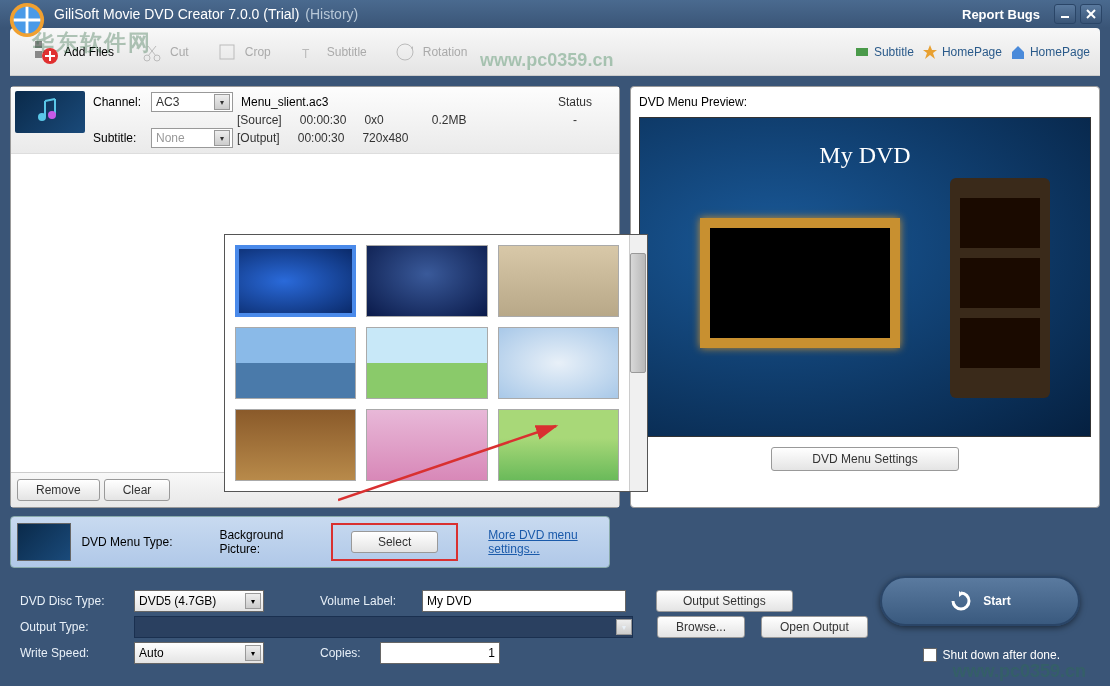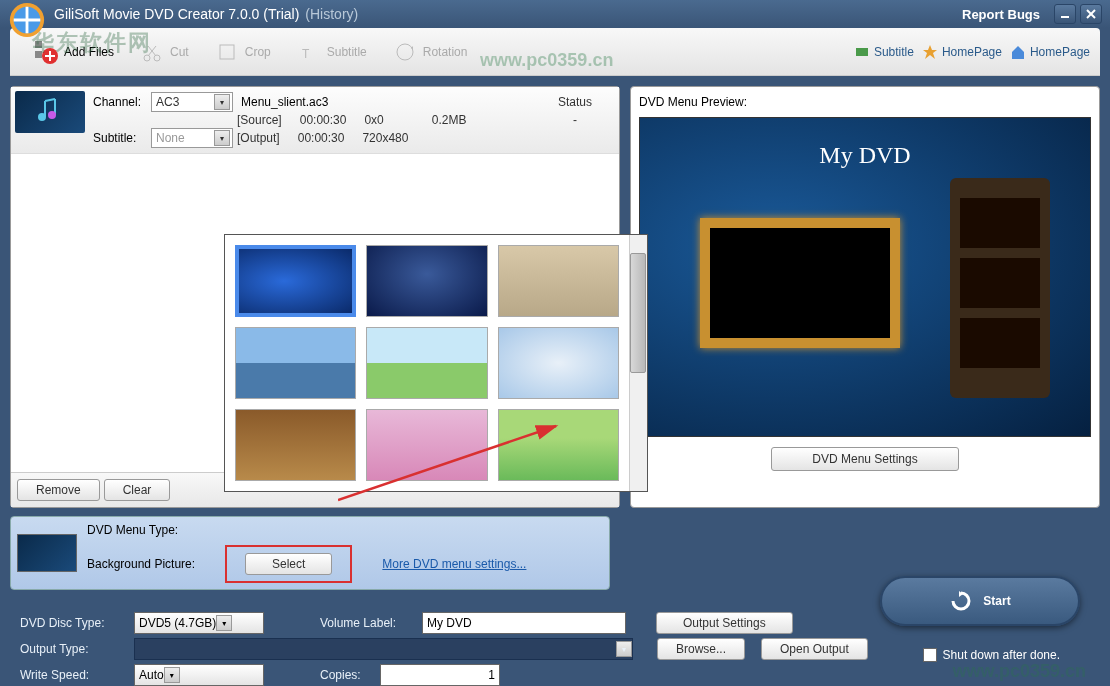--- a/index.html
+++ b/index.html
@@ -37,36 +37,36 @@
 
 .file-details { display: flex; flex-direction: column; margin-left: 4px; }
 .file-name { color: #000; }
 .source-row { display: flex; gap: 18px; }
 
 .file-actions { display: flex; gap: 4px; padding: 6px; background: linear-gradient(to bottom, #f8f8f8, #e8e8e8); border-top: 1px solid #ccc; margin-top: auto; }
 .btn { padding: 3px 18px; background: linear-gradient(to bottom, #fff, #e4e4e4); border: 1px solid #999; border-radius: 3px; cursor: pointer; color: #333; }
 
 .menu-config { background: linear-gradient(to bottom, #c8daf0, #b0c8e8); border: 1px solid #8aa; border-radius: 4px; margin: 8px 10px; padding: 6px; display: flex; align-items: center; gap: 10px; }
 .menu-thumb { width: 60px; height: 38px; background: linear-gradient(135deg, #0a2a4a, #1a4a7a); border: 1px solid #666; }
-.menu-rows { display: flex; flex-direction: column; gap: 8px; }
+.menu-rows { display: flex; flex-direction: row; gap: 8px; }
 .menu-row { display: flex; align-items: center; gap: 8px; }
 .menu-label { color: #000; width: 130px; }
 .select-btn-wrap { border: 2px solid #d93030; padding: 6px 18px; }
 .more-link { color: #1a5aaa; text-decoration: underline; cursor: pointer; margin-left: 22px; }
 
 .preview-area { height: 320px; background: radial-gradient(ellipse at 30% 40%, #1a5a9a, #052040); border: 1px solid #333; margin-top: 8px; position: relative; overflow: hidden; }
 .preview-title { position: absolute; top: 24px; width: 100%; text-align: center; color: #fff; font-size: 24px; font-family: Georgia, serif; }
 .film-strip { position: absolute; right: 20px; top: 60px; width: 140px; height: 220px; }
 .gold-frame { position: absolute; left: 60px; top: 100px; width: 200px; height: 130px; border: 10px solid #c89030; background: #000; box-shadow: 0 0 8px #c89030; }
 .dvd-settings-row { text-align: center; margin-top: 10px; }
 
 .bottom-bar { background: #3a5577; padding: 10px 20px 6px 20px; color: #e8f0f8; }
 .bottom-row { display: flex; align-items: center; gap: 16px; margin: 4px 0; }
 .bottom-label { width: 98px; }
-.bottom-select { width: 130px; height: 22px; background: linear-gradient(to bottom, #fff, #e4e4e4); border: 1px solid #666; color: #000; display: flex; align-items: center; padding: 0 2px 0 4px; }
+.bottom-select { width: 130px; height: 22px; background: linear-gradient(to bottom, #fff, #e4e4e4); border: 1px solid #666; color: #000; display: flex; align-items: center; justify-content: space-between; padding: 0 2px 0 4px; }
 .bottom-input { height: 22px; border: 1px solid #666; background: #fff; color: #000; padding: 0 4px; }
 .vol-label { width: 86px; margin-left: 40px; }
 .vol-input { width: 204px; }
 .copies-input { width: 120px; text-align: right; }
 .output-type { width: 499px; height: 22px; background: #2a4060; border: 1px solid #1a3050; }
 
 .start-btn { position: absolute; right: 30px; bottom: 60px; width: 200px; height: 50px; background: linear-gradient(to bottom, #5a7a9f, #3a5a7f); border: 2px solid #2a4567; border-radius: 26px; display: flex; align-items: center; justify-content: center; gap: 10px; color: #fff; font-size: 22px; font-weight: bold; cursor: pointer; box-shadow: 0 2px 6px rgba(0,0,0,0.5); }
 .shutdown-row { position: absolute; right: 50px; bottom: 24px; display: flex; align-items: center; gap: 6px; color: #fff; }
 .checkbox { width: 14px; height: 14px; background: #fff; border: 1px solid #666; }
 

